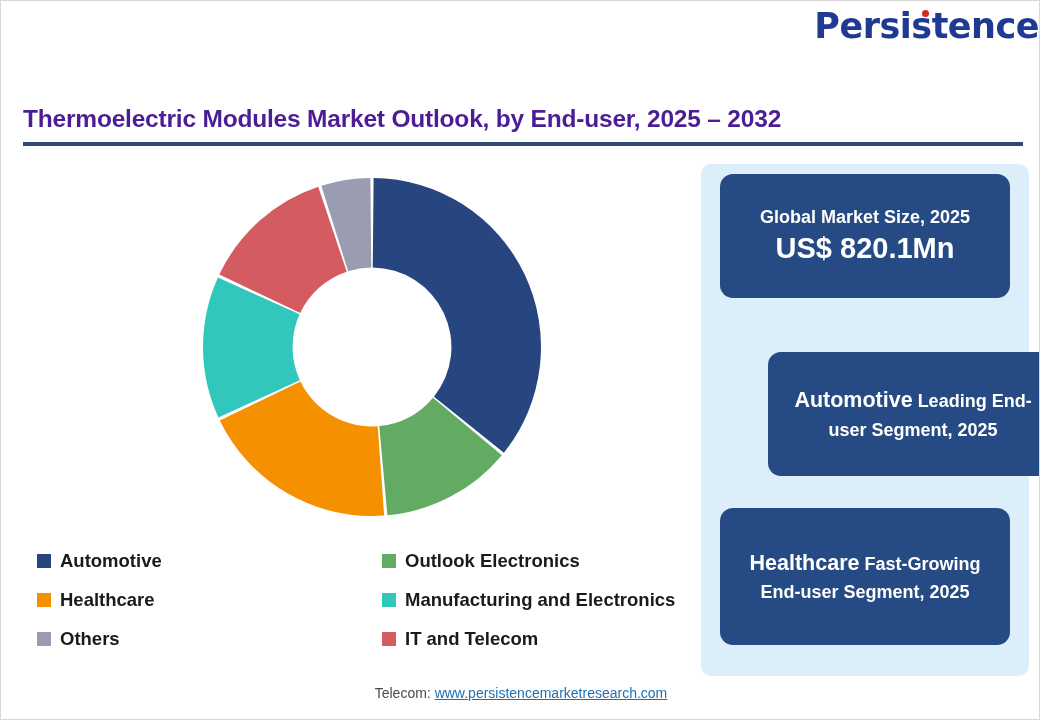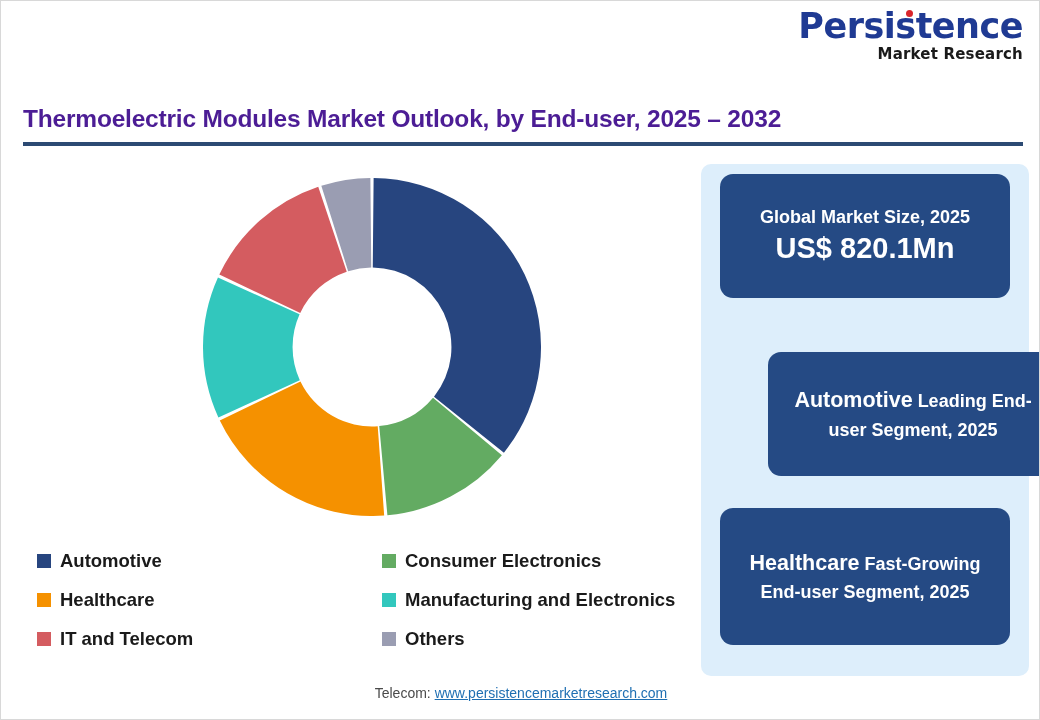--- a/index.html
+++ b/index.html
@@ -17,22 +17,21 @@
     background: #ffffff;
     border: 1px solid #d8d8d8;
     box-sizing: border-box;
     overflow: hidden;
   }
 
   
   #logo {
     position: absolute;
     top: 8px;
-    right: 16px;
-    text-align: right;
+    right: 0;
     line-height: 1;
     user-select: none;
   }
   #logo .brand {
     font-family: "DejaVu Sans", sans-serif;
     font-size: 35px;
     font-weight: bold;
     color: #1f3a93;
     letter-spacing: -0.5px;
     position: relative;
@@ -192,21 +191,20 @@
 </head>
 <body>
 
 <div id="page">
 
   <div id="logo">
     <div class="brand">
       <span>Persistence</span>
       <span class="dot"></span>
     </div>
-    <div class="sub">Market Research</div>
   </div>
 
   <div id="title-wrap">
     <div id="title">Thermoelectric Modules Market Outlook, by End-user, 2025 – 2032</div>
     <div id="title-rule"></div>
   </div>
 
   <div id="chart-area">
     <div id="donut">
       <svg viewBox="0 0 338 338" width="338" height="338">
@@ -222,37 +220,37 @@
     </div>
   </div>
 
   <div id="legend">
     <div class="legend-item">
       <span class="legend-swatch" style="background:#27457f"></span>
       <span class="legend-label">Automotive</span>
     </div>
     <div class="legend-item">
       <span class="legend-swatch" style="background:#63ab62"></span>
-      <span class="legend-label">Consumer Electronics</span>
+      <span class="legend-label">Outlook Electronics</span>
     </div>
     <div class="legend-item">
       <span class="legend-swatch" style="background:#f59100"></span>
       <span class="legend-label">Healthcare</span>
     </div>
     <div class="legend-item">
       <span class="legend-swatch" style="background:#32c7bd"></span>
       <span class="legend-label">Manufacturing and Electronics</span>
     </div>
     <div class="legend-item">
+      <span class="legend-swatch" style="background:#9a9db2"></span>
+      <span class="legend-label">Others</span>
+    </div>
+    <div class="legend-item">
       <span class="legend-swatch" style="background:#d45c60"></span>
       <span class="legend-label">IT and Telecom</span>
-    </div>
-    <div class="legend-item">
-      <span class="legend-swatch" style="background:#9a9db2"></span>
-      <span class="legend-label">Others</span>
     </div>
   </div>
 
   <div id="side-panel">
 
     <div class="stat-card" id="card-market-size">
       <div class="card-caption">Global Market Size, 2025</div>
       <div class="card-value">US$ 820.1Mn</div>
     </div>
 

